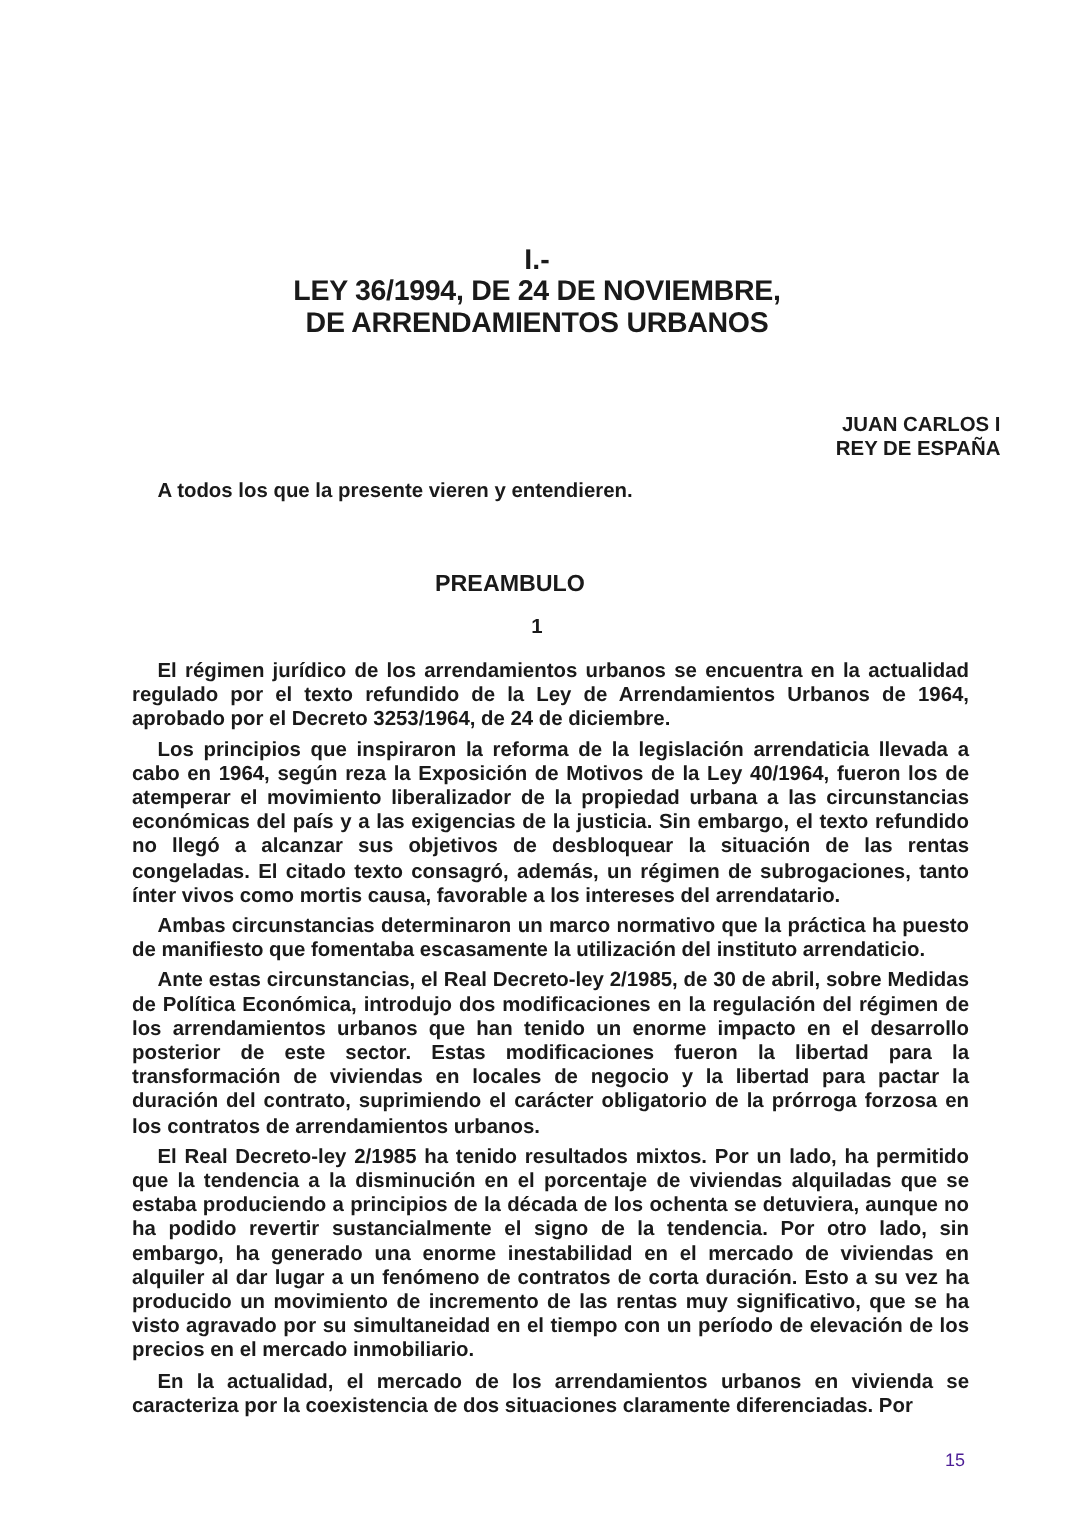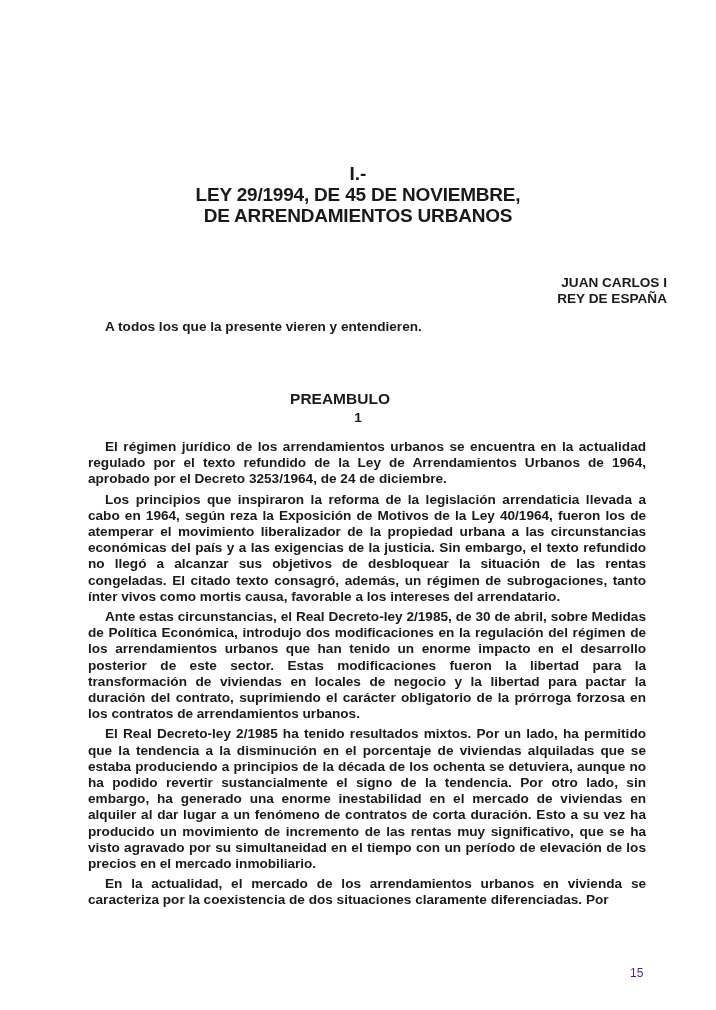--- a/index.html
+++ b/index.html
@@ -72,21 +72,20 @@
   }
   .preambulo {
     position: absolute;
     left: 0;
     width: 680px;
     top: 381px;
     text-align: center;
     font-weight: bold;
     font-size: 15.5px;
     line-height: 18px;
-    margin-top: 9px;
   }
   .sec-num {
     position: absolute;
     left: 0;
     width: 716px;
     top: 410px;
     text-align: center;
     font-weight: bold;
     font-size: 13.6px;
     line-height: 16px;
@@ -103,39 +102,40 @@
     color: #4c1d95;
   }
 </style>
 </head>
 <body>
 
 <div class="page">
 
   <div class="header-block">
     <div class="h-num">I.-</div>
-    <div class="h-title">LEY 29/1994, DE 45 DE NOVIEMBRE,</div>
+    <div class="h-title">LEY 36/1994, DE 24 DE NOVIEMBRE,</div>
     <div class="h-title">DE ARRENDAMIENTOS URBANOS</div>
   </div>
 
   <div class="body-col sig">
     <div>JUAN CARLOS I</div>
     <div>REY DE ESPAÑA</div>
   </div>
 
   <div class="body-col intro">
     <p class="p">A todos los que la presente vieren y entendieren.</p>
   </div>
 
   <div class="preambulo">PREAMBULO</div>
   <div class="sec-num">1</div>
 
   <div class="body-col main-text">
     <p class="p">El régimen jurídico de los arrendamientos urbanos se encuentra en la actualidad regulado por el texto refundido de la Ley de Arrendamientos Urbanos de 1964, aprobado por el Decreto 3253/1964, de 24 de diciembre.</p>
     <p class="p">Los principios que inspiraron la reforma de la legislación arrendaticia llevada a cabo en 1964, según reza la Exposición de Motivos de la Ley 40/1964, fueron los de atemperar el movimiento liberalizador de la propiedad urbana a las circunstancias económicas del país y a las exigencias de la justicia. Sin embargo, el texto refundido no llegó a alcanzar sus objetivos de desbloquear la situación de las rentas congeladas. El citado texto consagró, además, un régimen de subrogaciones, tanto ínter vivos como mortis causa, favorable a los intereses del arrendatario.</p>
+    <p class="p">Ambas circunstancias determinaron un marco normativo que la práctica ha puesto de manifiesto que fomentaba escasamente la utilización del instituto arrendaticio.</p>
     <p class="p">Ante estas circunstancias, el Real Decreto-ley 2/1985, de 30 de abril, sobre Medidas de Política Económica, introdujo dos modificaciones en la regulación del régimen de los arrendamientos urbanos que han tenido un enorme impacto en el desarrollo posterior de este sector. Estas modificaciones fueron la libertad para la transformación de viviendas en locales de negocio y la libertad para pactar la duración del contrato, suprimiendo el carácter obligatorio de la prórroga forzosa en los contratos de arrendamientos urbanos.</p>
     <p class="p">El Real Decreto-ley 2/1985 ha tenido resultados mixtos. Por un lado, ha permitido que la tendencia a la disminución en el porcentaje de viviendas alquiladas que se estaba produciendo a principios de la década de los ochenta se detuviera, aunque no ha podido revertir sustancialmente el signo de la tendencia. Por otro lado, sin embargo, ha generado una enorme inestabilidad en el mercado de viviendas en alquiler al dar lugar a un fenómeno de contratos de corta duración. Esto a su vez ha producido un movimiento de incremento de las rentas muy significativo, que se ha visto agravado por su simultaneidad en el tiempo con un período de elevación de los precios en el mercado inmobiliario.</p>
     <p class="p">En la actualidad, el mercado de los arrendamientos urbanos en vivienda se caracteriza por la coexistencia de dos situaciones claramente diferenciadas. Por</p>
   </div>
 
   <div class="page-number">15</div>
 
 </div>
 
 </body></html>

